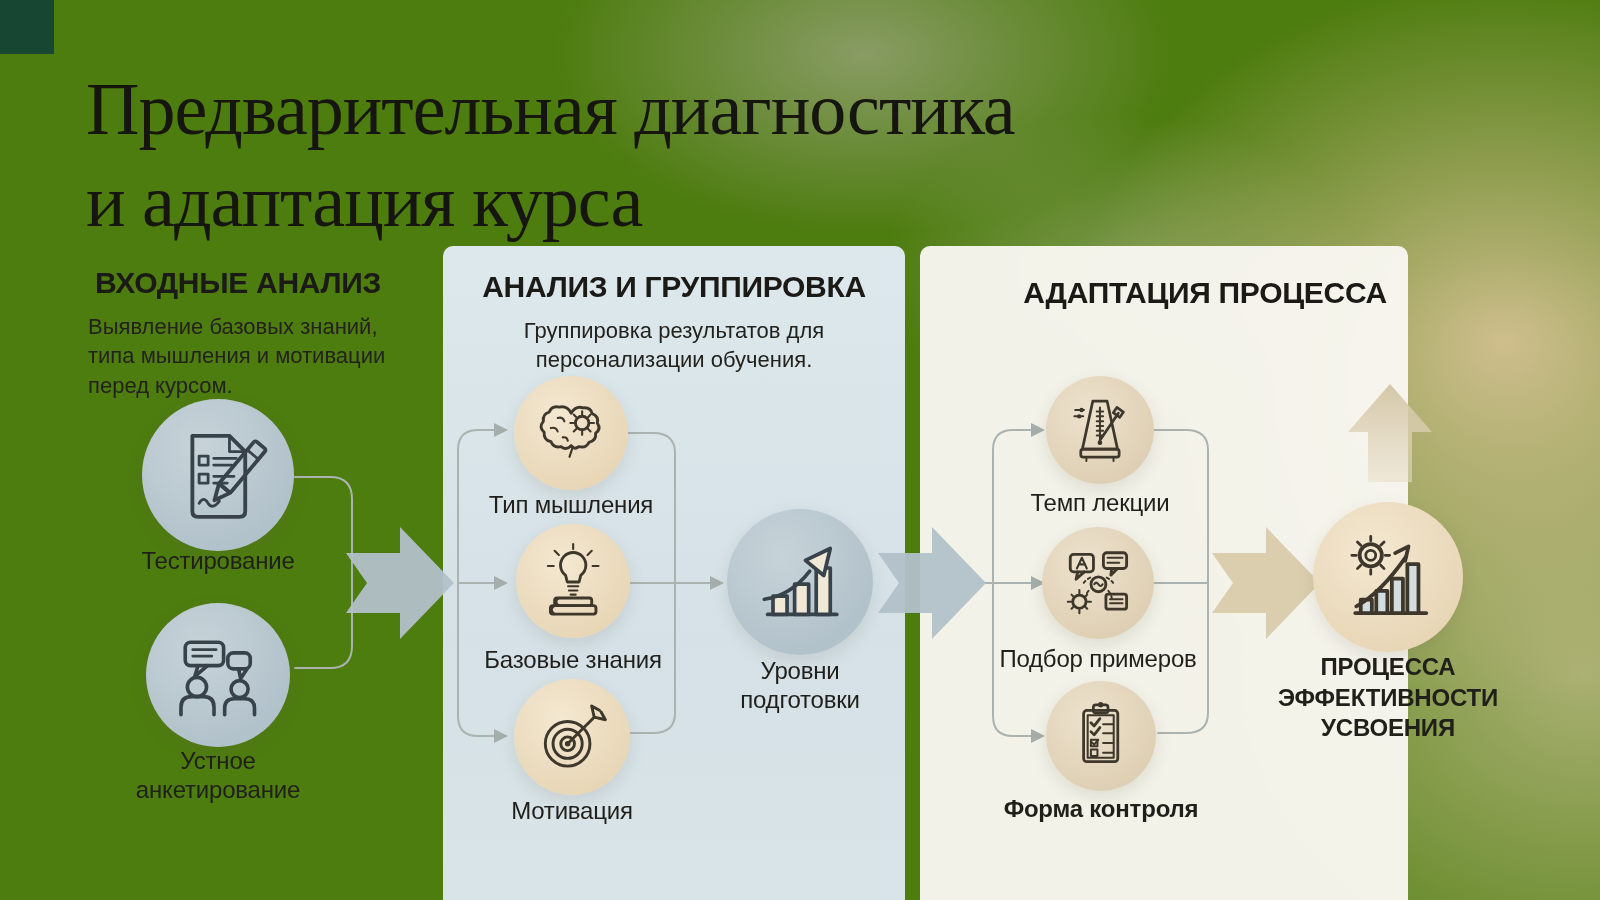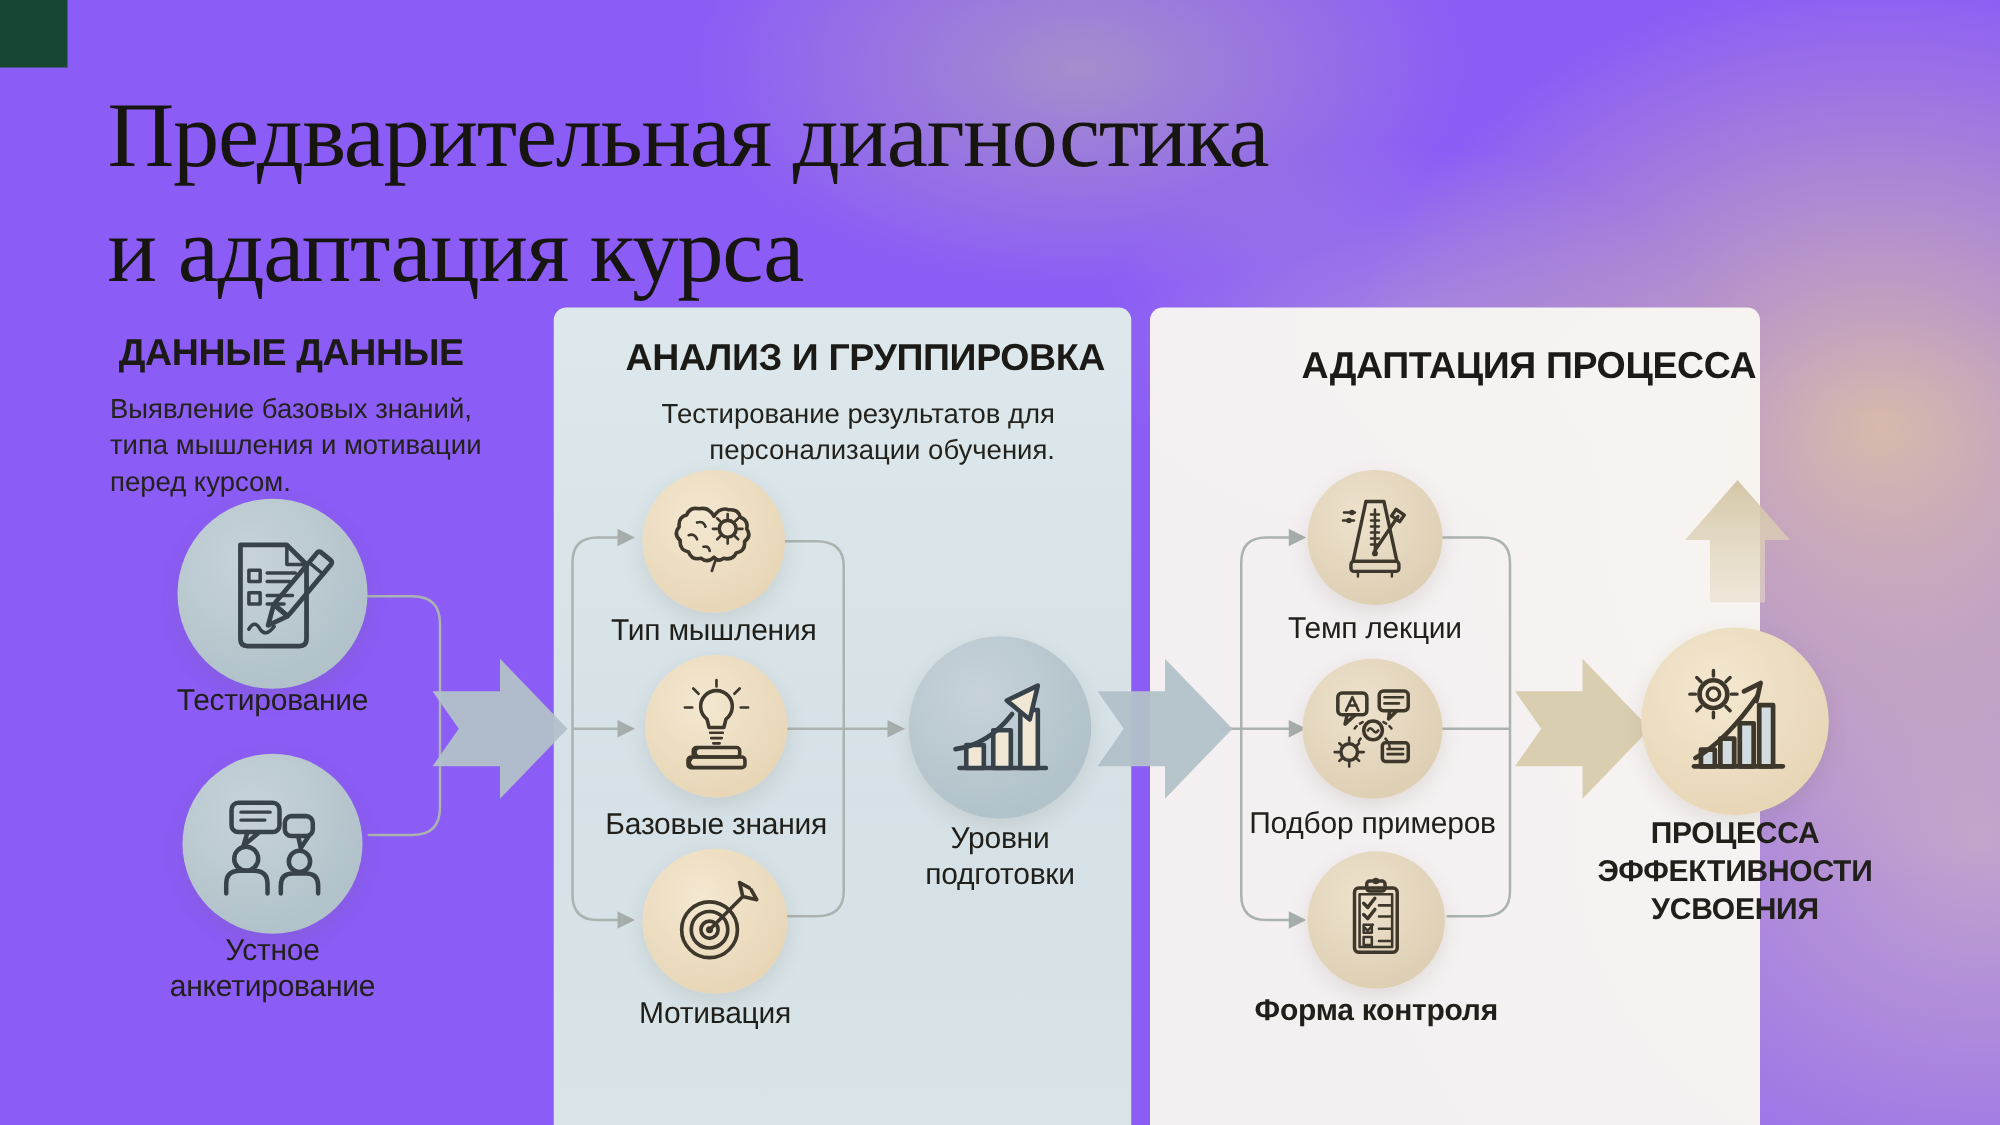--- a/index.html
+++ b/index.html
@@ -1,35 +1,35 @@
 <!DOCTYPE html>
 <html><head>
 <meta charset="utf-8">
 <style>
   html,body{margin:0;padding:0;background:#f3f0e9;}
   .canvas{position:relative;width:1600px;height:900px;overflow:hidden;
     font-family:"Liberation Sans","DejaVu Sans",sans-serif;
-    background:#8b5cf6;}
+    background:#4d7c0f;}
   .bg{position:absolute;inset:0;z-index:0;
     background:
       radial-gradient(620px 520px at 94% 38%, rgba(226,200,160,0.85), rgba(226,200,160,0) 70%),
       radial-gradient(700px 600px at 99% 75%, rgba(230,210,178,0.6), rgba(230,210,178,0) 70%),
       radial-gradient(520px 300px at 54% 6%, rgba(186,182,170,0.55), rgba(186,182,170,0) 60%),
       radial-gradient(400px 260px at 70% 30%, rgba(205,200,188,0.35), rgba(205,200,188,0) 60%);}
   .corner{position:absolute;left:0;top:0;width:54px;height:54px;background:#174632;z-index:6;}
   .title{position:absolute;left:86px;top:64px;z-index:5;margin:0;
     font-family:"Liberation Serif","DejaVu Serif",serif;font-weight:400;
     font-size:74px;line-height:1.24;color:#17150f;letter-spacing:-1px;}
   .panel{position:absolute;top:246px;height:654px;z-index:1;border-radius:10px 10px 0 0;}
   .panel-analysis{left:443px;width:462px;background:linear-gradient(180deg,#dde8ec 0%,#d5e1e6 60%,#d9e4e8 100%);}
   .panel-adaptation{left:920px;width:488px;background:rgba(249,247,241,0.96);}
   .flow{position:absolute;inset:0;z-index:2;}
   .col-header{position:absolute;z-index:5;font-weight:700;font-size:30px;color:#1b1a16;letter-spacing:-0.3px;}
   .col-desc{position:absolute;z-index:5;font-size:22px;line-height:1.33;color:#23221c;}
-  .center{text-align:right;}
+  .center{text-align:center;}
   .node{position:absolute;z-index:3;border-radius:50%;display:flex;align-items:center;justify-content:center;
     box-shadow:0 6px 16px rgba(110,100,80,0.15);}
   .node-blue{background:radial-gradient(circle at 38% 32%, #c7d3d9 0%, #b2c2ca 72%);}
   .node-tan{background:radial-gradient(circle at 40% 34%, #f4e8d1 0%, #e7d5b5 78%);}
   .node-tan2{background:radial-gradient(circle at 40% 34%, #eee2cd 0%, #ddceb2 80%);}
   .node svg{width:74%;height:74%;fill:none;stroke-width:3.4;stroke-linecap:round;stroke-linejoin:round;}
   .ic-blue{stroke:#38424a;}
   .ic-tan{stroke:#3d372c;}
   .thin{stroke-width:2.5;}
   .dash{stroke-width:2.4;stroke-dasharray:3 4;}
@@ -74,25 +74,25 @@
       <polygon points="1031,423 1045,430 1031,437"></polygon>
       <polygon points="1031,576 1045,583 1031,590"></polygon>
       <polygon points="1031,729 1045,736 1031,743"></polygon>
     </g>
     <polygon fill="#b2c1c9" opacity="0.95" points="346,553 400,553 400,527 454,583 400,639 400,613 346,613 367,583"></polygon>
     <polygon fill="#b2c1c9" opacity="0.95" points="878,553 932,553 932,527 986,583 932,639 932,613 878,613 899,583"></polygon>
     <polygon fill="#d8cbac" opacity="0.95" points="1212,553 1266,553 1266,527 1320,583 1266,639 1266,613 1212,613 1233,583"></polygon>
     <polygon fill="url(#upg)" points="1368,482 1368,432 1348,432 1390,384 1432,432 1412,432 1412,482"></polygon>
   </svg>
 
-  <div class="col-header" style="left:95px;top:266px;width:360px;">ДАННЫЕ ДАННЫЕ</div>
+  <div class="col-header" style="left:95px;top:266px;width:360px;">ВХОДНЫЕ АНАЛИЗ</div>
   <div class="col-desc" style="left:88px;top:312px;width:300px;">Выявление базовых знаний, типа мышления и мотивации перед курсом.</div>
 
   <div class="col-header center" style="left:464px;top:270px;width:420px;">АНАЛИЗ И ГРУППИРОВКА</div>
-  <div class="col-desc center" style="left:504px;top:316px;width:340px;">Тестирование результатов для персонализации обучения.</div>
+  <div class="col-desc center" style="left:504px;top:316px;width:340px;">Группировка результатов для персонализации обучения.</div>
 
   <div class="col-header center" style="left:1005px;top:276px;width:400px;">АДАПТАЦИЯ ПРОЦЕССА</div>
 
   <div class="node node-blue" style="left:142px;top:399px;width:152px;height:152px;">
     <svg viewBox="0 0 100 100" class="ic-blue">
       <path d="M27 15h33l14 14v53q0 5 -5 5H32q-5 0 -5 -5z"></path>
       <path class="thin" d="M60 15v14h14"></path>
       <g class="thin">
           <rect x="33" y="33" width="8" height="8"></rect>
           <rect x="33" y="49" width="8" height="8"></rect>

